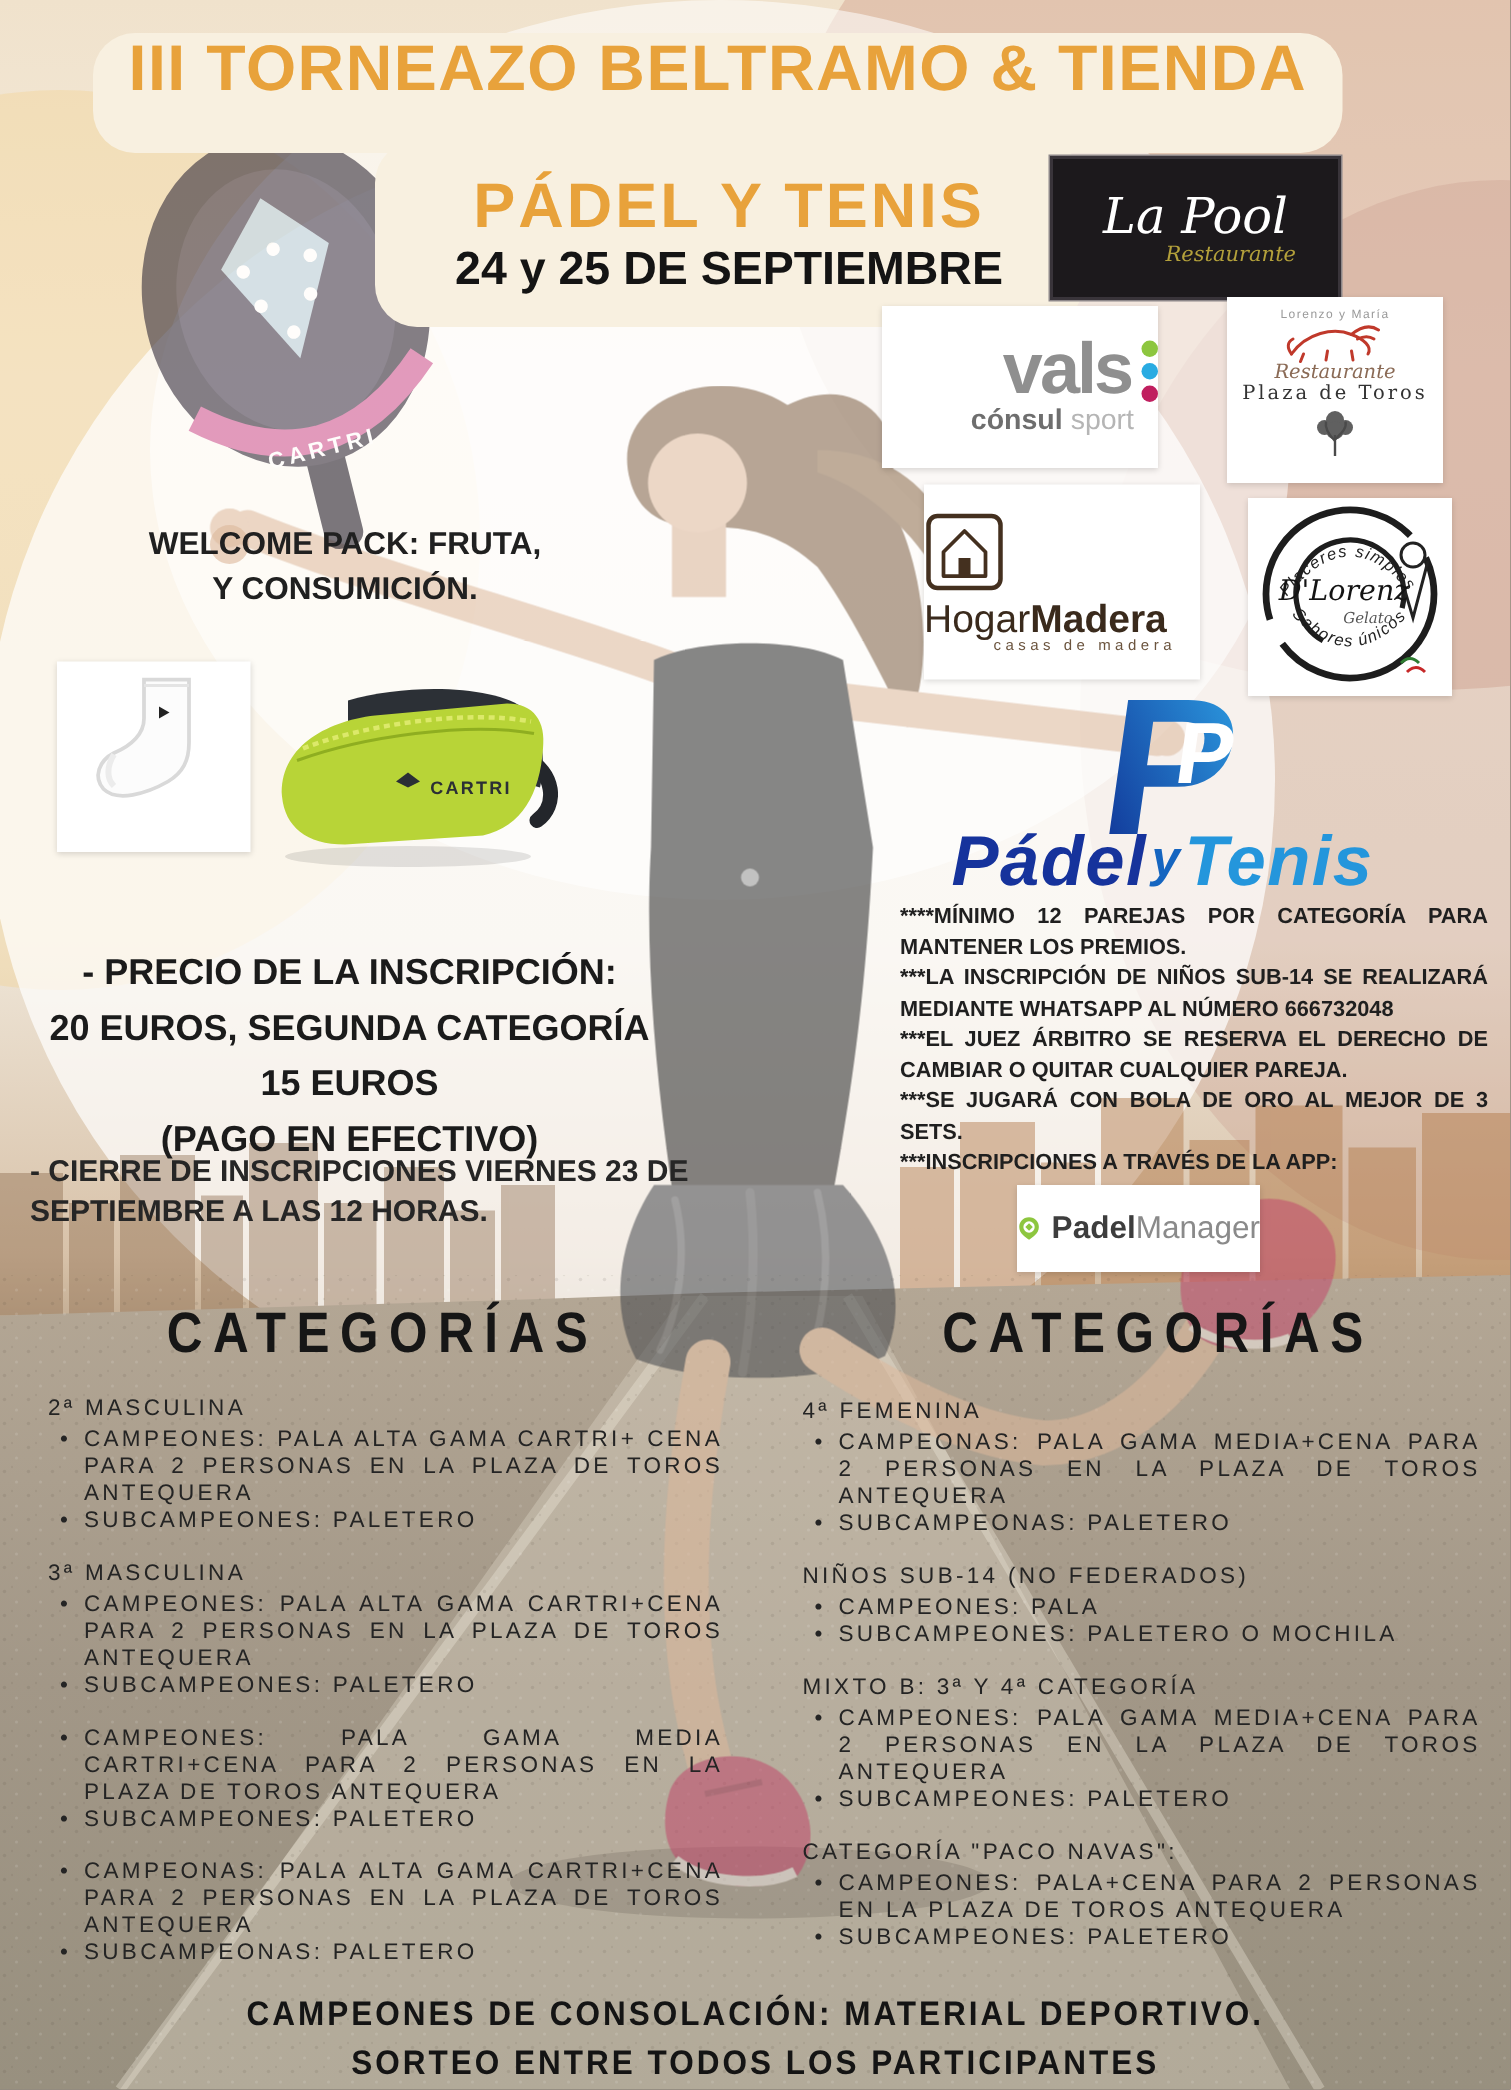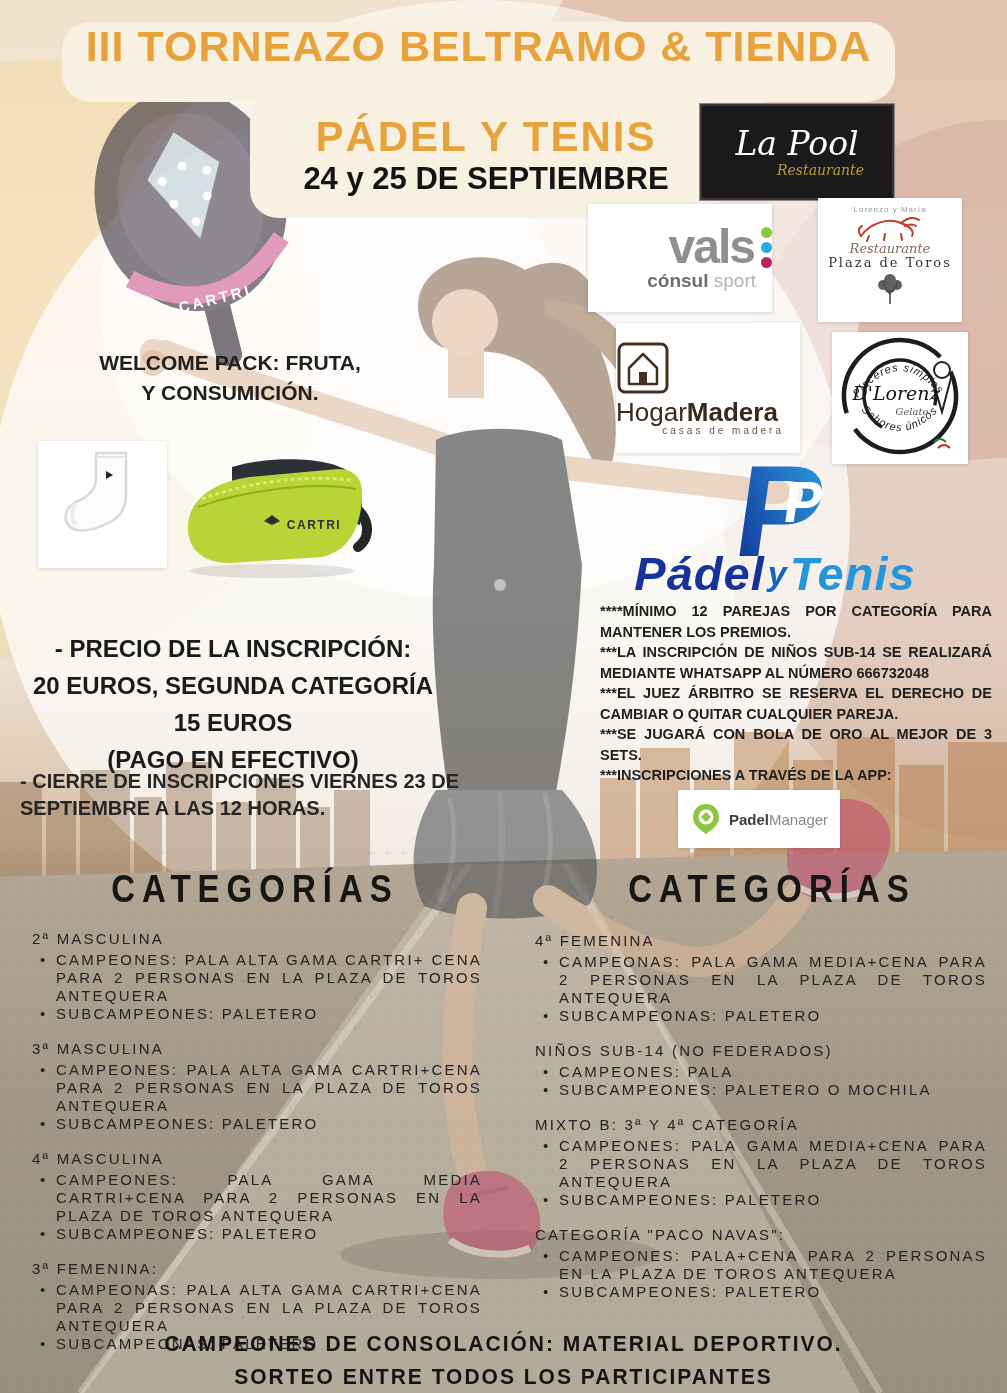--- a/index.html
+++ b/index.html
@@ -63,21 +63,21 @@
               justify-content:center;font-style:italic;font-weight:bold;}
   .ptwordmark .w1{font-size:47px;color:#16339c;letter-spacing:1px;}
   .ptwordmark .w2{font-size:34px;color:#1565c0;margin:0 3px;}
   .ptwordmark .w3{font-size:47px;color:#2496dc;letter-spacing:1px;}
 
   .rules{position:absolute;left:600px;top:601px;width:392px;font-size:14.5px;font-weight:bold;
          color:#1f1f1f;text-align:justify;line-height:20.5px;}
   .rules p{margin:0;}
 
   .pm{left:678px;top:790px;width:162px;height:58px;display:flex;align-items:center;justify-content:center;gap:7px;}
-  .pm-text{font-size:15px;white-space:nowrap;}
+  .pm-text{font-size:21px;white-space:nowrap;}
   .pm-text .pb{font-weight:bold;color:#3d3d3d;}
   .pm-text .pl{color:#8a8a8a;}
 
   .price{position:absolute;left:18px;top:630px;width:430px;text-align:center;font-weight:bold;
          font-size:24px;line-height:37px;color:#1b1b1b;}
   .closing{position:absolute;left:20px;top:768px;width:445px;font-size:20px;font-weight:600;
            color:#262626;line-height:27px;}
 
   .cath{position:absolute;width:320px;text-align:center;font-weight:bold;font-size:33px;
         letter-spacing:7px;color:#161616;transform:scaleY(1.15);}
@@ -395,32 +395,30 @@
       <div class="cat-item">
           <span class="dot"></span>
           <span class="cat-text">CAMPEONES: PALA ALTA GAMA CARTRI+CENA PARA 2 PERSONAS EN LA PLAZA DE TOROS ANTEQUERA</span>
         </div>
       <div class="cat-item">
           <span class="dot"></span>
           <span class="cat-text">SUBCAMPEONES: PALETERO</span>
         </div>
     </div>
     <div class="cat-group">
-      <div class="cat-title">4ª MASCULINA</div>
       <div class="cat-item">
           <span class="dot"></span>
           <span class="cat-text">CAMPEONES: PALA GAMA MEDIA CARTRI+CENA PARA 2 PERSONAS EN LA PLAZA DE TOROS ANTEQUERA</span>
         </div>
       <div class="cat-item">
           <span class="dot"></span>
           <span class="cat-text">SUBCAMPEONES: PALETERO</span>
         </div>
     </div>
     <div class="cat-group">
-      <div class="cat-title">3ª FEMENINA:</div>
       <div class="cat-item">
           <span class="dot"></span>
           <span class="cat-text">CAMPEONAS: PALA ALTA GAMA CARTRI+CENA PARA 2 PERSONAS EN LA PLAZA DE TOROS ANTEQUERA</span>
         </div>
       <div class="cat-item">
           <span class="dot"></span>
           <span class="cat-text">SUBCAMPEONAS: PALETERO</span>
         </div>
     </div>
   </div>

